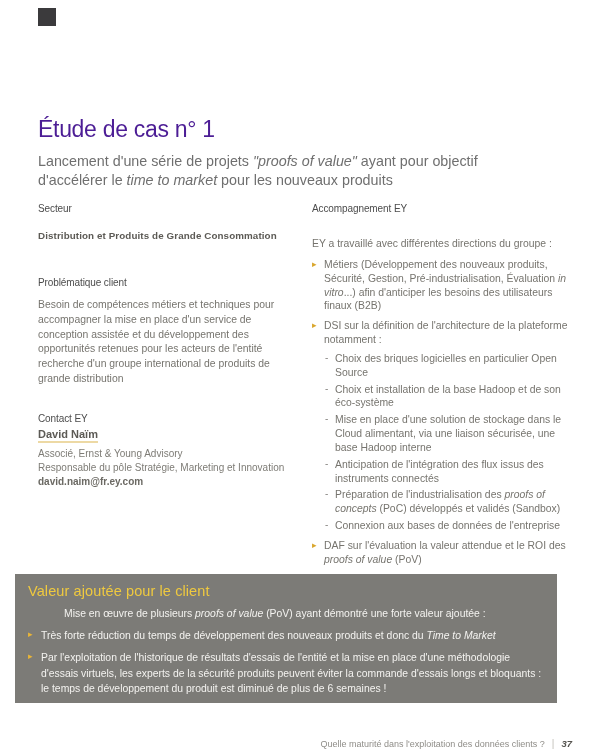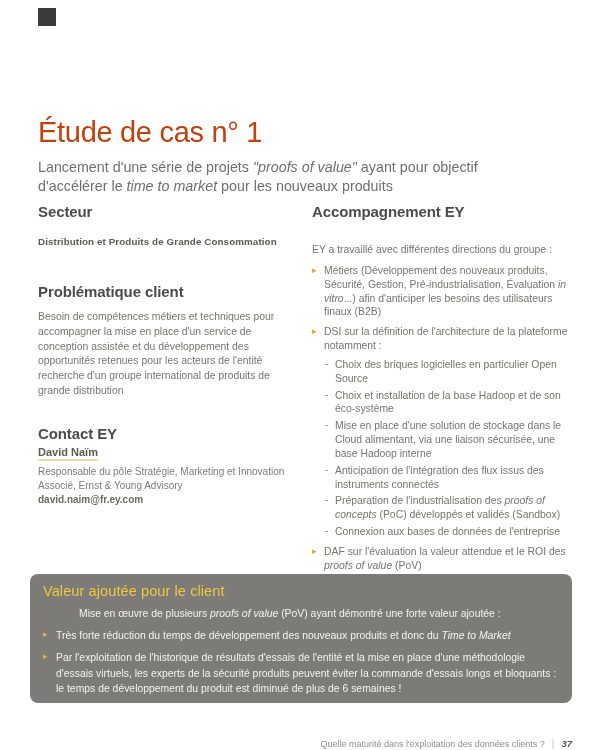--- a/index.html
+++ b/index.html
@@ -21,36 +21,36 @@
   }
   .it{font-style:italic;}
 
   .corner-square{
     position:absolute;left:38px;top:8px;width:18px;height:18px;
     background:var(--corner-square);
   }
 
   .header{position:absolute;left:38px;top:116px;width:500px;}
   .page-title{
-    font-size:29px;font-weight:300;color:#c2410c;letter-spacing:-0.3px;
+    font-size:23px;font-weight:300;color:#4c1d95;letter-spacing:-0.3px;
   }
   .page-subtitle{
     margin-top:9px;width:478px;
     font-size:14.3px;line-height:1.33;color:#6f6f6f;
   }
 
   .columns{
     position:absolute;left:38px;top:203px;width:534px;
     display:flex;gap:16px;
   }
   .col-left{width:258px;flex:0 0 258px;}
   .col-right{flex:1;}
 
   h2{
-    font-size:15px;font-weight:700;color:#4c4c4c;letter-spacing:-0.1px;
+    font-size:10px;font-weight:400;color:#4c4c4c;letter-spacing:-0.1px;
   }
   .sector-value{
     margin-top:16px;font-size:9.8px;font-weight:bold;color:#5c5a55;
     white-space:nowrap;letter-spacing:0.1px;
   }
   .problematique-heading{margin-top:36px;}
   .problematique-body{
     margin-top:10px;font-size:10.4px;line-height:1.42;color:#76746e;
   }
   .contact-heading{margin-top:26px;}
@@ -81,24 +81,23 @@
   .sub-bullets>li{
     position:relative;padding-left:11px;margin-bottom:3px;
     font-size:10.4px;line-height:1.33;color:#76746e;
   }
   .dash{
     position:absolute;left:1px;top:-1px;color:#8a8884;font-size:10px;
   }
   .accomp-outro{margin-top:10px;font-size:10.4px;line-height:1.35;color:#76746e;}
 
   .value-box{
-    position:absolute;left:30px;top:574px;width:542px;height:129px;
+    position:absolute;left:15px;top:574px;width:542px;height:129px;
     background:var(--box-background);
     padding:9px 13px 0 13px;
-    border-radius:8px;
   }
   .value-box-title{
     font-size:14.5px;font-weight:400;color:var(--box-title-yellow);
     letter-spacing:0.1px;
   }
   .value-box-intro{
     margin-top:9px;font-size:10.4px;color:#f4f3f0;padding-left:36px;
   }
   .value-bullets{margin-top:9px;}
   .value-bullets>li{
@@ -129,22 +128,22 @@
 
   <div class="col-left">
     <h2>Secteur</h2>
     <p class="sector-value">Distribution et Produits de Grande Consommation</p>
 
     <h2 class="problematique-heading">Problématique client</h2>
     <p class="problematique-body">Besoin de compétences métiers et techniques pour accompagner la mise en place d'un service de conception assistée et du développement des opportunités retenues pour les acteurs de l'entité recherche d'un groupe international de produits de grande distribution</p>
 
     <h2 class="contact-heading">Contact EY</h2>
     <p><span class="contact-name">David Naïm</span></p>
+    <p class="contact-role">Associé, Ernst &amp; Young Advisory</p>
     <p class="contact-role">Responsable du pôle Stratégie, Marketing et Innovation</p>
-    <p class="contact-role">Associé, Ernst &amp; Young Advisory</p>
     <a href="#" class="contact-email">david.naim@fr.ey.com</a>
   </div>
 
   <div class="col-right">
     <h2>Accompagnement EY</h2>
     <p class="accomp-intro">EY a travaillé avec différentes directions du groupe :</p>
 
     <ul class="main-bullets">
       <li>
         <span class="arrow">▸</span>

